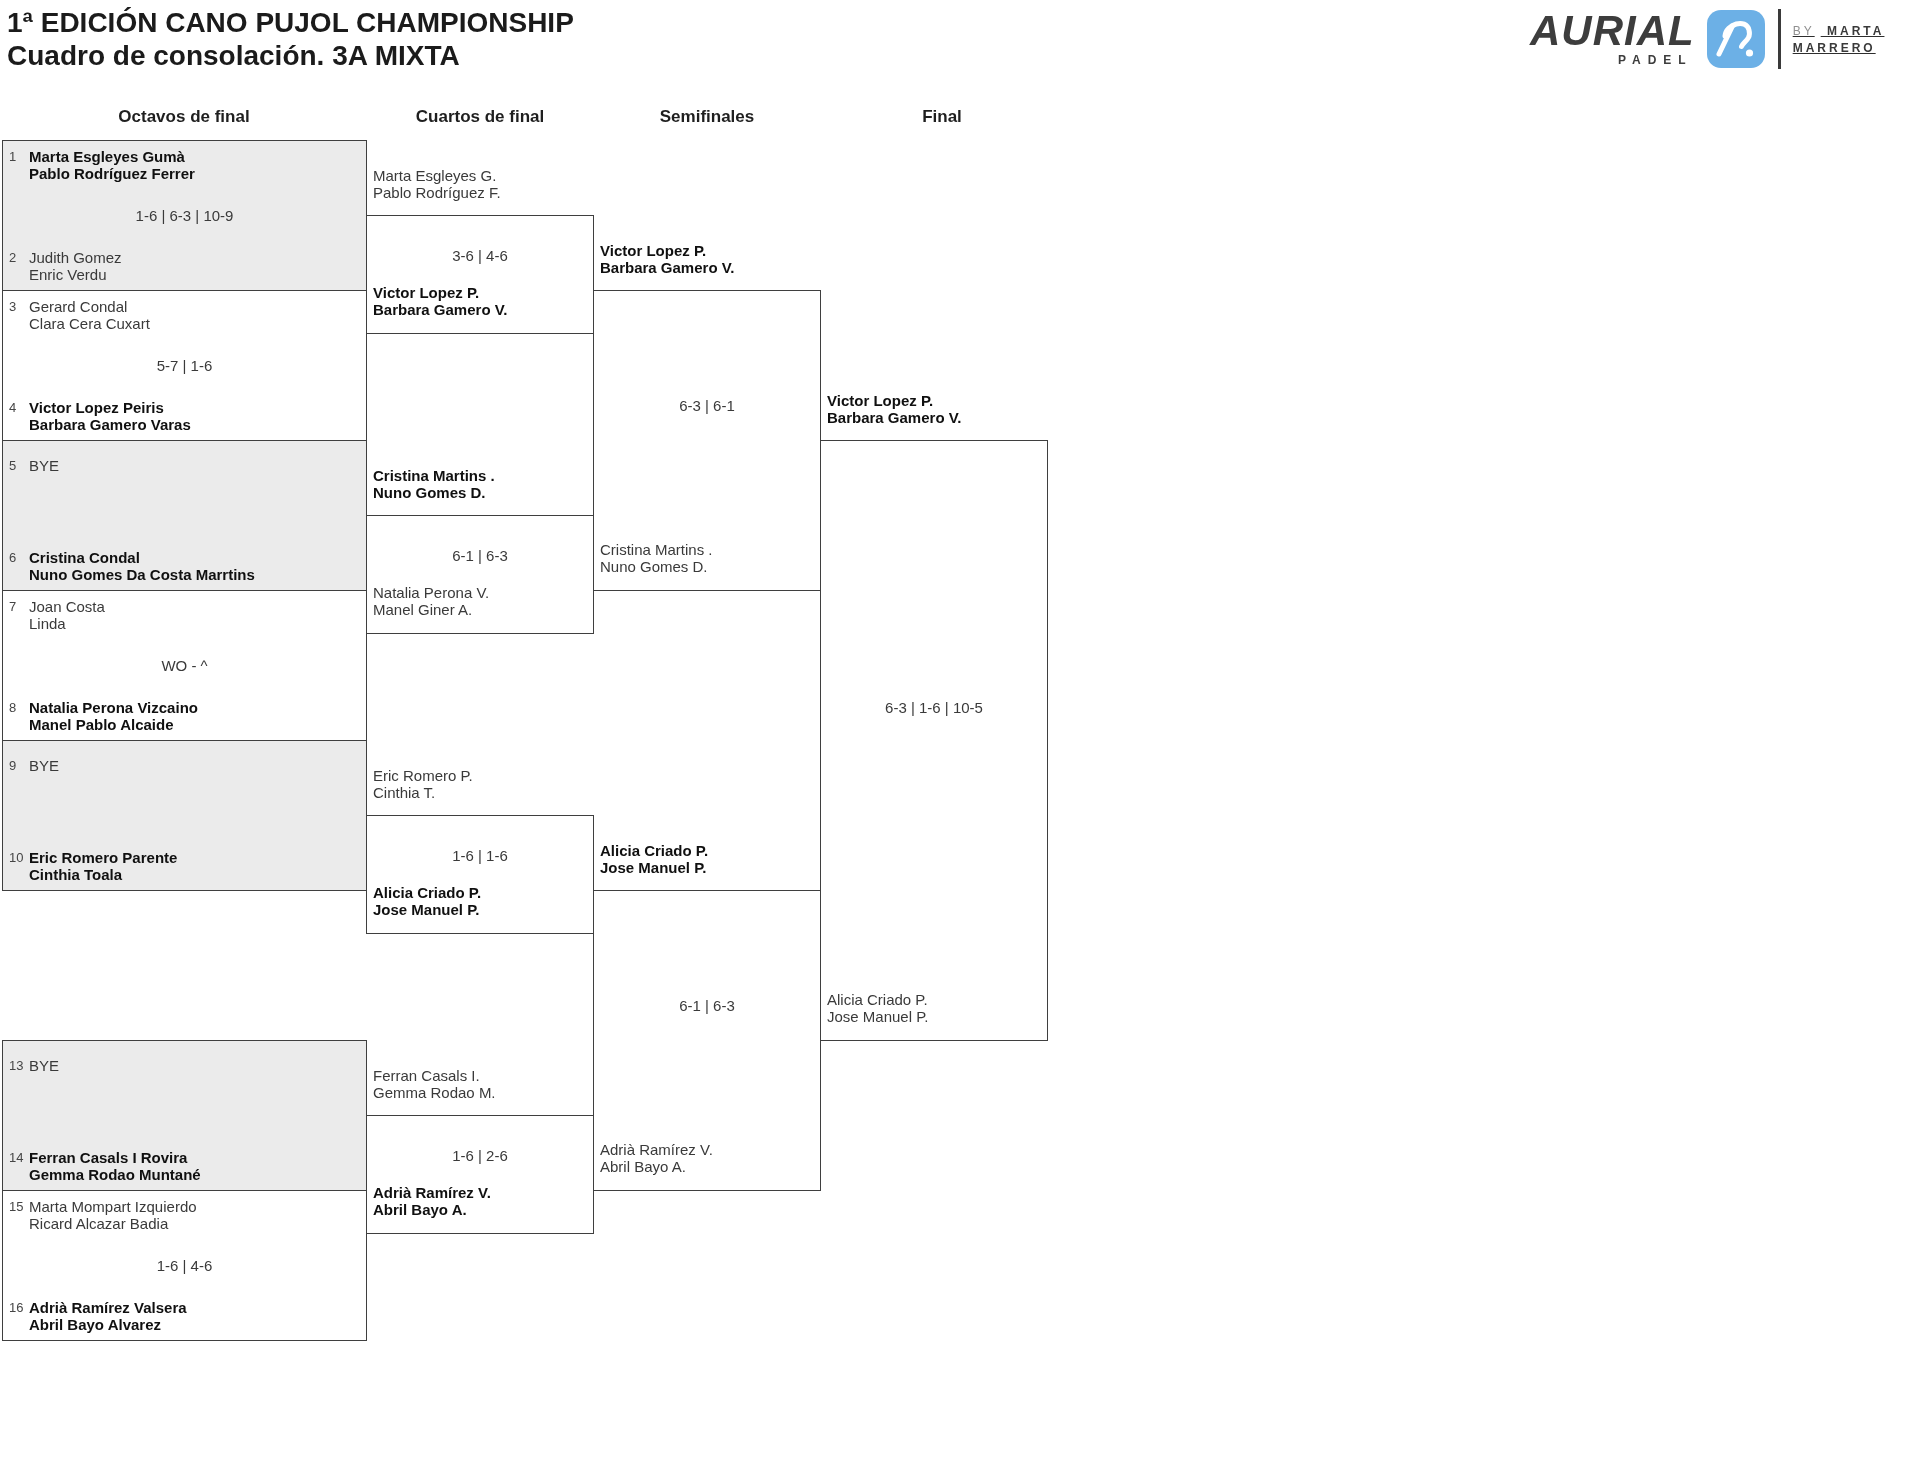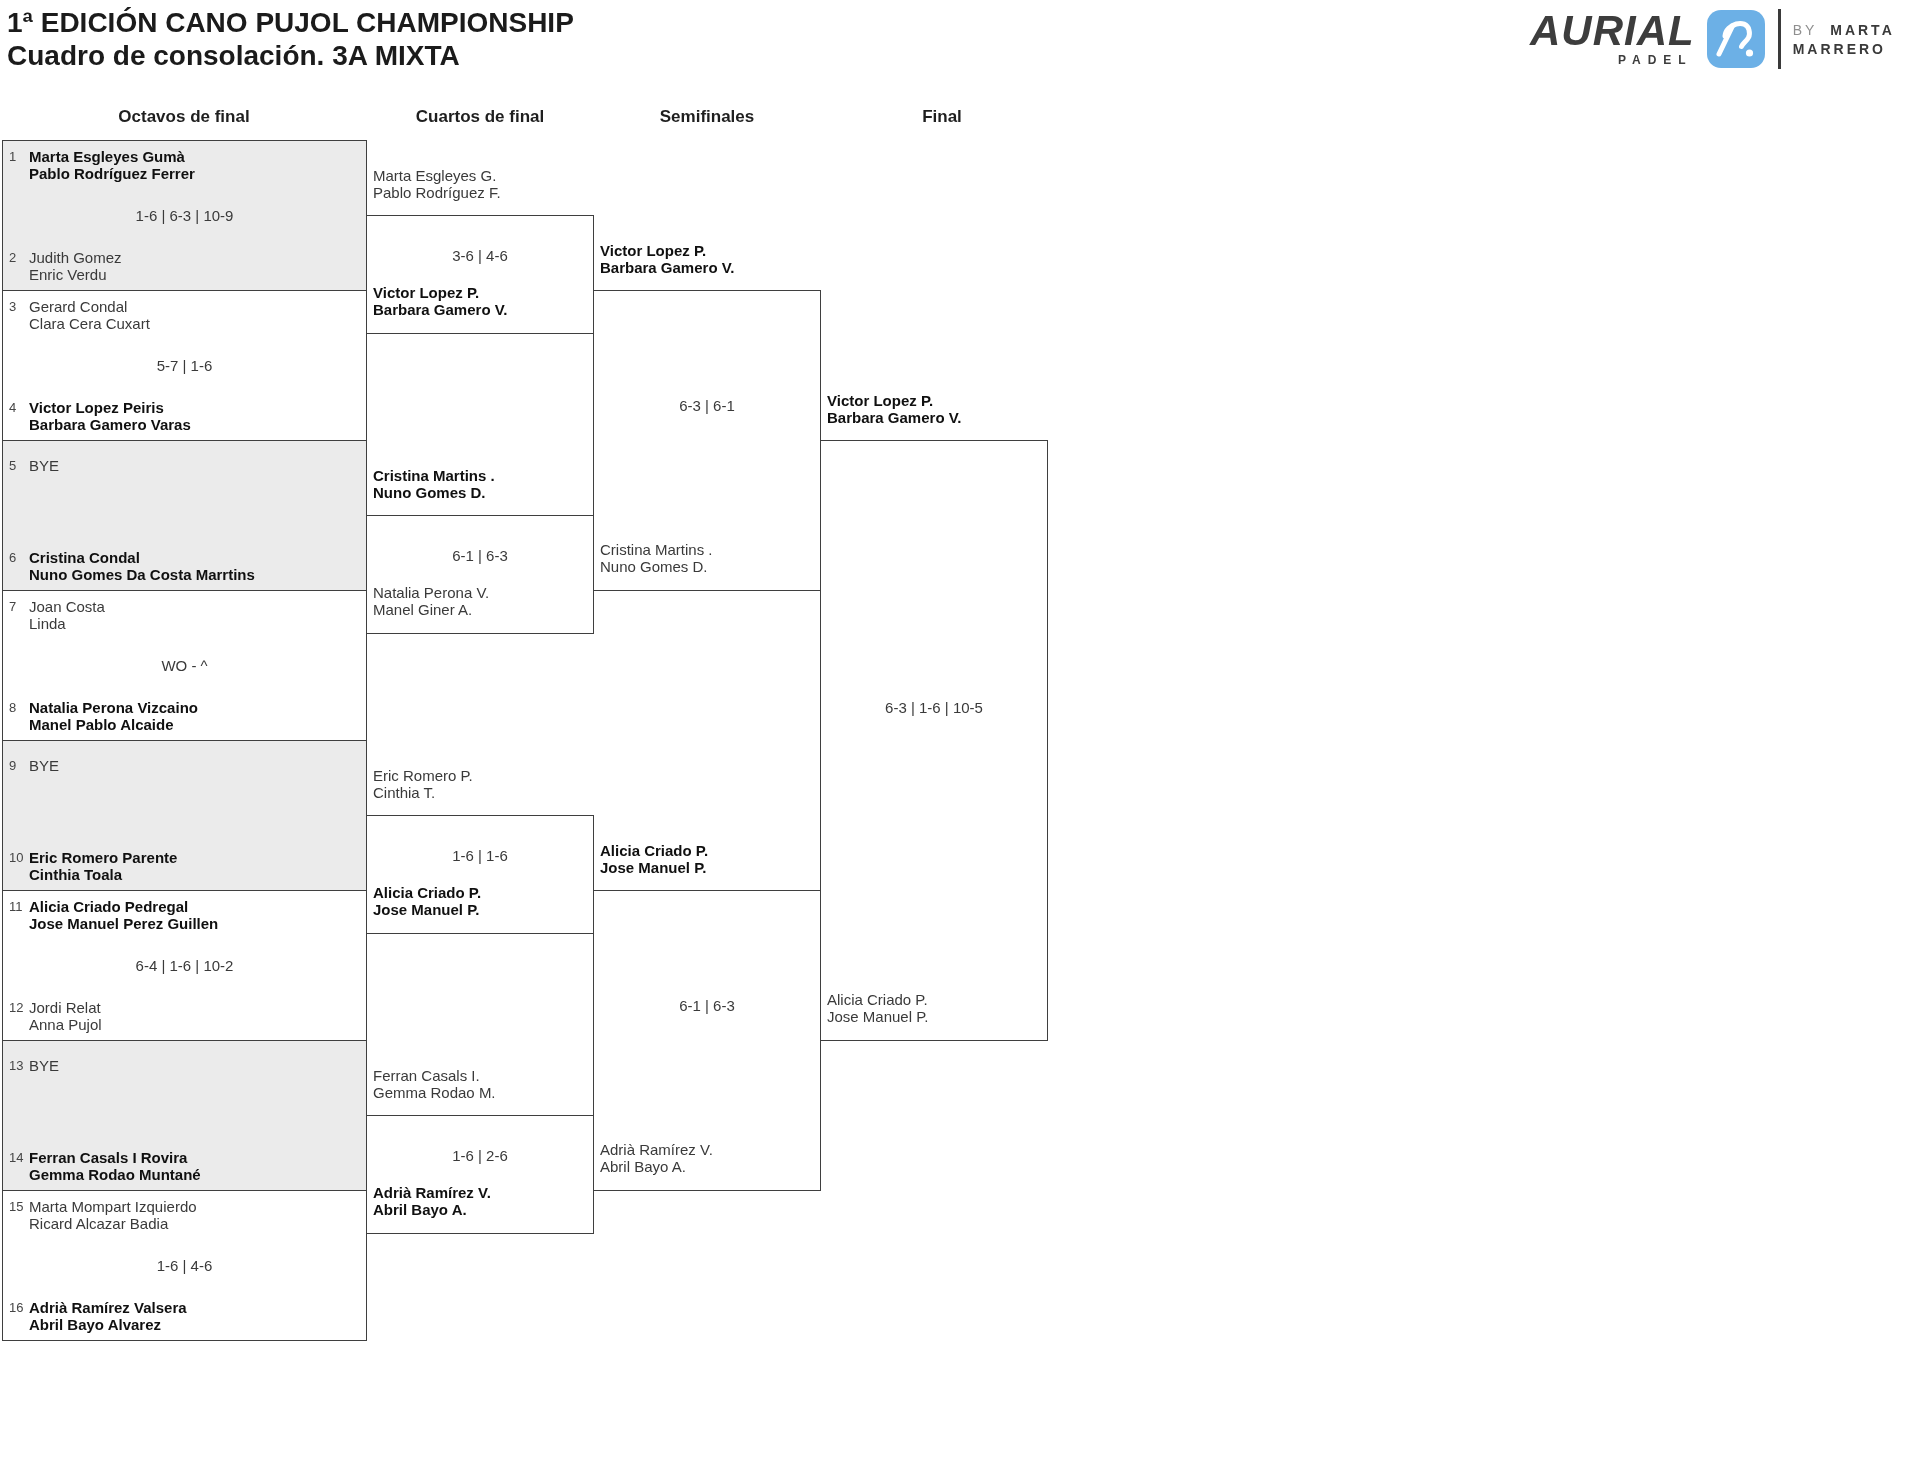--- a/index.html
+++ b/index.html
@@ -11,21 +11,21 @@
   .title-line{font-size:28px;font-weight:700;color:#1b1b1b;line-height:33px;letter-spacing:0px;}
 
   
   .logo{position:absolute;left:1530px;top:6px;height:66px;display:flex;align-items:center;}
   .brand{display:flex;flex-direction:column;align-items:flex-end;margin-right:11px;}
   .brand-name{font-size:42px;line-height:40px;font-weight:700;font-style:italic;color:#3d3d3d;letter-spacing:1px;}
   .brand-sub{font-size:12px;font-weight:700;color:#3d3d3d;letter-spacing:7px;margin-top:2px;margin-right:2px;}
   .logo-icon{width:60px;height:60px;flex:0 0 auto;}
   .logo-divider{width:3px;height:60px;background:#3a3a3a;margin:0 12px 0 12px;}
   .byline{display:flex;flex-direction:column;justify-content:center;gap:3px;}
-  .byline-row{font-size:14px;letter-spacing:3px;white-space:nowrap;}
+  .byline-row{font-size:12px;letter-spacing:3px;white-space:nowrap;text-decoration:underline;}
   .byline-by{color:#8f8f8f;font-weight:400;margin-right:6px;}
   .byline-name{color:#3a3a3a;font-weight:700;}
 
   
   .round-header{position:absolute;top:107px;text-align:center;font-size:17px;font-weight:600;color:#1f1f1f;}
   .rh-0{left:2px;width:364px;}
   .rh-1{left:366px;width:228px;}
   .rh-2{left:593px;width:228px;}
   .rh-3{left:828px;width:228px;}
 
@@ -173,37 +173,20 @@
     </div>
     <div class="oslot slot-bottom">
       <span class="seed">10</span>
       <span class="names win">
         <div class="nline">Eric Romero Parente</div>
         <div class="nline">Cinthia Toala</div>
       </span>
     </div>
   </div>
 
-  <div class="obox" style="top:890px">
-    <div class="oslot slot-top">
-      <span class="seed">11</span>
-      <span class="names win">
-        <div class="nline">Alicia Criado Pedregal</div>
-        <div class="nline">Jose Manuel Perez Guillen</div>
-      </span>
-    </div>
-    <div class="score">6-4 | 1-6 | 10-2</div>
-    <div class="oslot slot-bottom">
-      <span class="seed">12</span>
-      <span class="names">
-        <div class="nline">Jordi Relat</div>
-        <div class="nline">Anna Pujol</div>
-      </span>
-    </div>
-  </div>
 
   <div class="obox shaded" style="top:1040px">
     <div class="oslot slot-top bye">
       <span class="seed">13</span>
       <span class="names">
         <div class="nline">BYE</div>
       </span>
     </div>
     <div class="oslot slot-bottom">
       <span class="seed">14</span>

